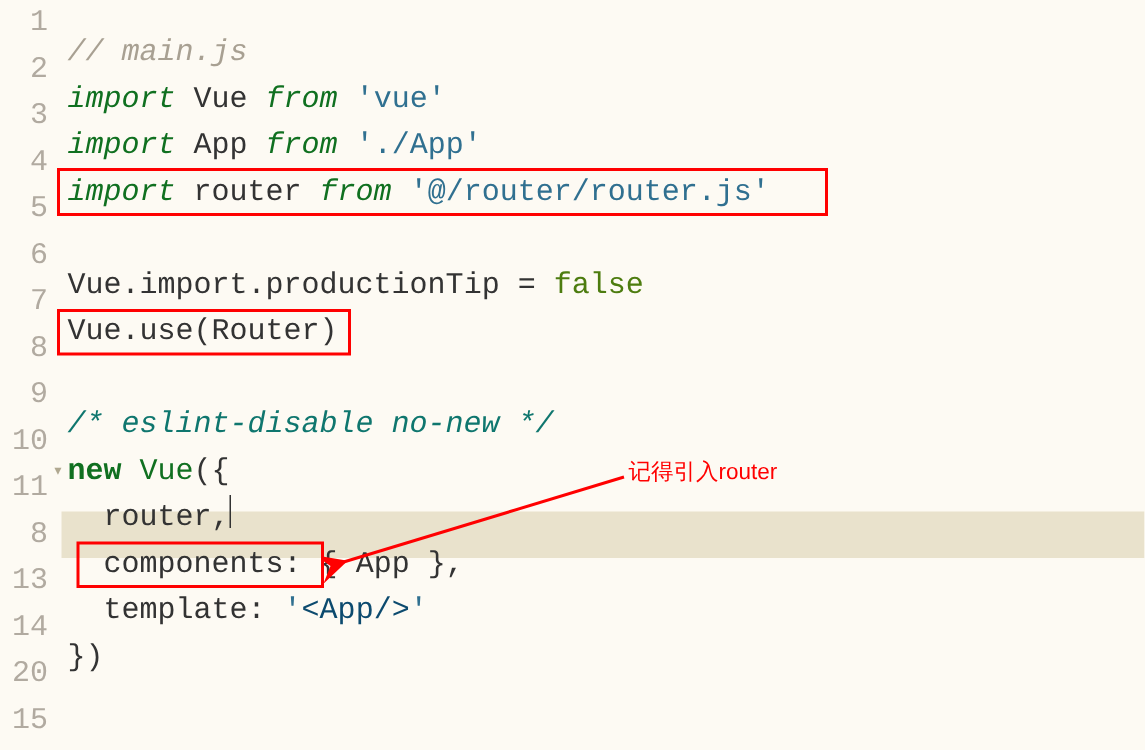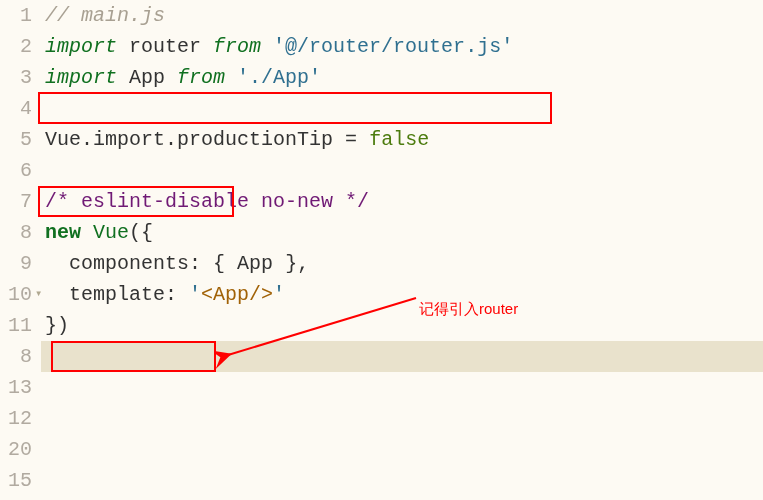--- a/index.html
+++ b/index.html
@@ -28,38 +28,39 @@
     flex-shrink: 0;
     border-right: 1px solid transparent; 
   }
   .gutter div {
     height: 31px;
   }
   .code {
     flex: 1;
     padding-left: 4px;
     position: relative;
+    margin-top: 20px;
   }
   .code-line {
     height: 31px;
     white-space: pre;
     position: relative;
   }
   
   .c-comment { color: #a8a092; font-style: italic; }
-  .c-block-comment { color: #701a75; }
+  .c-block-comment { color: #0f766e; font-style: italic; }
   .c-key-italic { color: #107020; font-style: italic; }
   .c-ident { color: #333; }
   .c-str { color: #307090; } 
   .c-op { color: #333; }
   .c-punct { color: #333; }
   .c-class { color: #107020; }
   .c-false { color: #4d7c0f; }
   .c-new { color: #107020; font-weight: bold; }
-  .c-html { color: #a16207; font-family: Liberation Mono, monospace; }
+  .c-html { color: #0c4a6e; font-family: Liberation Mono, monospace; }
   .c-dot { color: #333; }
 
   .red-box {
     border: 2px solid #ff0000;
     position: absolute;
     pointer-events: none;
     box-sizing: border-box;
   }
   .full-row-highlight {
     position: absolute;
@@ -115,63 +116,66 @@
     <div>4</div>
     <div>5</div>
     <div>6</div>
     <div>7</div>
     <div>8</div>
     <div>9</div>
     <div>10</div>
     <div>11</div>
     <div>8</div>
     <div>13</div>
-    <div>12</div>
+    <div>14</div>
     <div>20</div>
     <div>15</div>
   </div>
   <div class="code">
 
     <div class="code-line"><span class="c-comment">// main.js</span></div>
 
+    <div class="code-line"><span class="c-key-italic">import</span><span> </span><span class="c-ident">Vue</span><span> </span><span class="c-key-italic">from</span><span> </span><span class="c-str">'vue'</span></div>
+
+    <div class="code-line"><span class="c-key-italic">import</span><span> </span><span class="c-ident">App</span><span> </span><span class="c-key-italic">from</span><span> </span><span class="c-str">'./App'</span></div>
 
     <div class="code-line"><span class="c-key-italic">import</span><span> </span><span class="c-ident">router</span><span> </span><span class="c-key-italic">from</span><span> </span><span class="c-str">'@/router/router.js'</span></div>
-
-    <div class="code-line"><span class="c-key-italic">import</span><span> </span><span class="c-ident">App</span><span> </span><span class="c-key-italic">from</span><span> </span><span class="c-str">'./App'</span></div>
 
     <div class="code-line"></div>
 
     <div class="code-line"><span class="c-ident">Vue</span><span class="c-dot">.</span><span class="c-ident">import</span><span class="c-dot">.</span><span class="c-ident">productionTip</span><span> </span><span class="c-op">=</span><span> </span><span class="c-false">false</span></div>
 
+    <div class="code-line"><span class="c-ident">Vue</span><span class="c-dot">.</span><span class="c-ident">use</span><span class="c-punct">(</span><span class="c-ident">Router</span><span class="c-punct">)</span></div>
 
     <div class="code-line"></div>
 
     <div class="code-line"><span class="c-block-comment">/* eslint-disable no-new */</span></div>
 
     <div class="code-line"><span class="c-new">new</span><span> </span><span class="c-class">Vue</span><span class="c-punct">(</span><span class="c-punct">{</span></div>
 
 
+    <div class="code-line"><span>  </span><span class="c-ident">router</span><span class="c-punct">,</span><span class="cursor"></span></div>
 
     <div class="code-line"><span>  </span><span class="c-ident">components</span><span class="c-punct">:</span><span> </span><span class="c-punct">{</span><span> </span><span class="c-ident">App</span><span> </span><span class="c-punct">}</span><span class="c-punct">,</span></div>
 
     <div class="code-line"><span>  </span><span class="c-ident">template</span><span class="c-punct">:</span><span> </span><span class="c-str">'</span><span class="c-html">&lt;App/&gt;</span><span class="c-str">'</span></div>
 
     <div class="code-line"><span class="c-punct">}</span><span class="c-punct">)</span></div>
 
     <div class="code-line"></div>
 
     <span class="gutter-mark" style="top:279px; left:-6px;">▾</span>
 
     <div class="red-box" style="top:92px; left:-3px; width:514px; height:32px;"></div>
 
     <div class="red-box" style="top:186px; left:-3px; width:196px; height:31px;"></div>
 
     <div class="red-box" style="top:341px; left:10px; width:165px; height:31px;"></div>
 
-    <div class="annotation-text" style="top:297px; left:378px;">记得引入router</div>
+    <div class="annotation-text" style="top:283px; left:378px;">记得引入router</div>
 
     <svg class="arrow-svg" style="top:290px; left:175px;" width="220" height="80">
       <defs>
         <marker id="ah" markerWidth="12" markerHeight="10" refX="2" refY="5" orient="auto">
           <path d="M10,0 L0,5 L10,10 L6,5 Z" fill="#ff0000"></path>
         </marker>
       </defs>
       <line x1="200" y1="8" x2="12" y2="65" stroke="#ff0000" stroke-width="2" marker-end="url(#ah)"></line>
     </svg>
 

